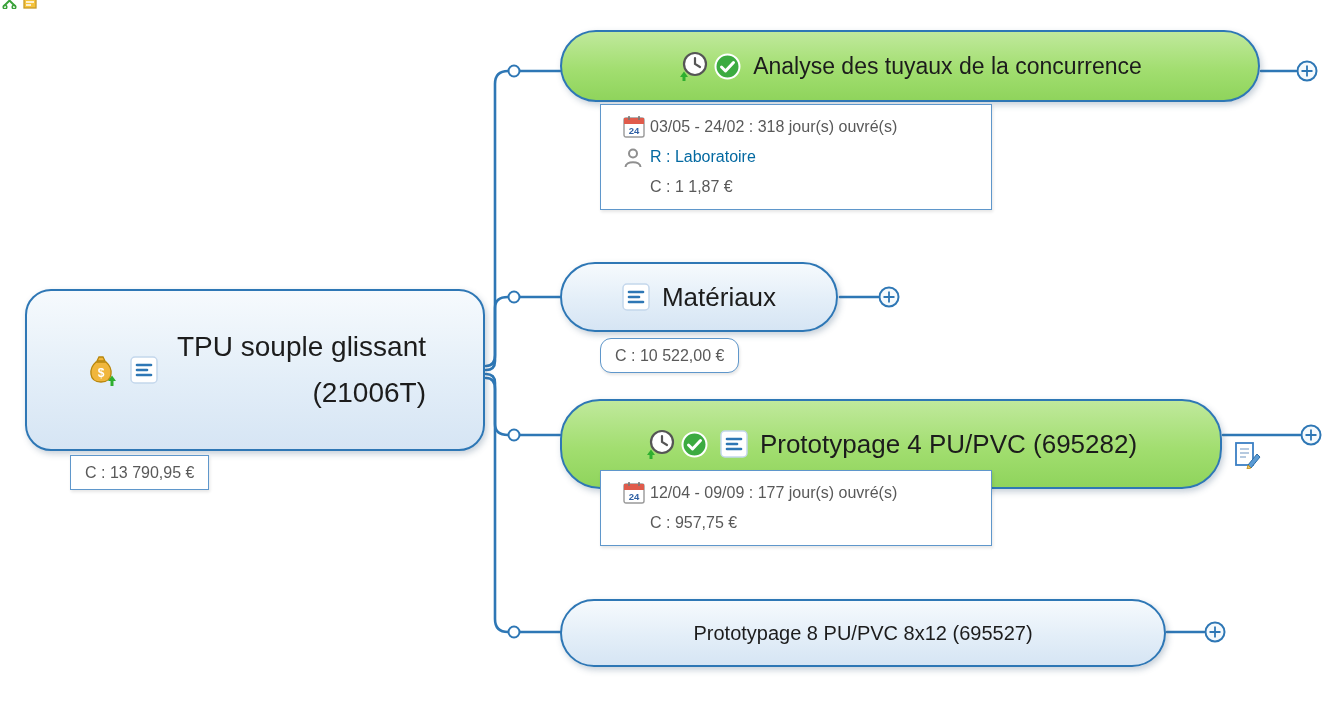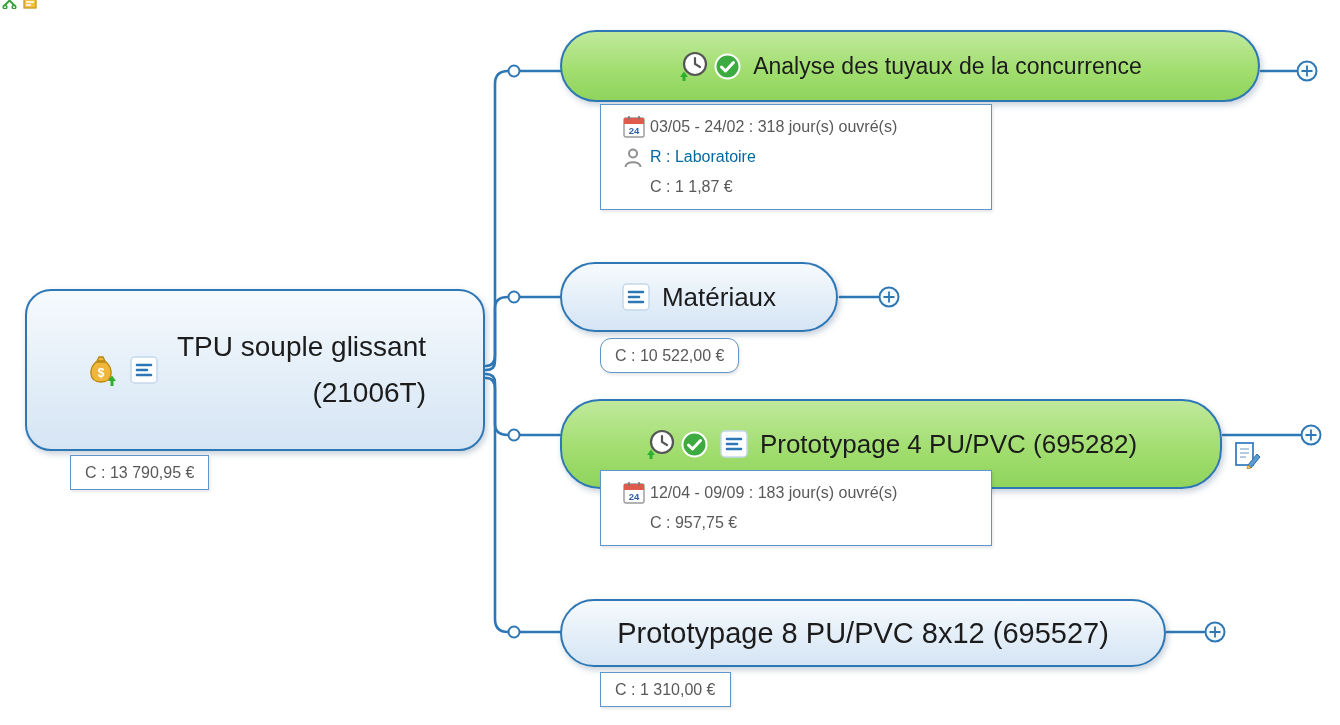--- a/index.html
+++ b/index.html
@@ -203,26 +203,25 @@
   <div class="info-box" style="left:600px;top:470px;width:392px;">
     <div class="drow">
       <span class="islot icon">
         <svg width="22" height="24" viewBox="0 0 22 24">
           <rect x="1" y="3" width="20" height="19" rx="2" fill="#ffffff" stroke="#999999" stroke-width="1.4"></rect>
           <path d="M1 3 H21 V9 H1 Z" fill="#e05b4b"></path>
           <path d="M6 1 V5 M16 1 V5" stroke="#777777" stroke-width="1.6"></path>
           <text x="11" y="19" font-size="9.5" font-weight="bold" fill="#2e5fa3" text-anchor="middle">24</text>
         </svg>
       </span>
-      <span class="dtext">12/04 - 09/09 : 183 jour(s) ouvré(s)</span>
+      <span class="dtext">12/04 - 09/09 : 177 jour(s) ouvré(s)</span>
     </div>
     <div class="drow">
       <span class="islot"></span>
       <span class="dtext">C : 957,75 €</span>
     </div>
   </div>
 
-  <div class="node pill blue" style="left:560px;top:599px;width:606px;height:68px;font-size:29px;">
+  <div class="node pill blue" style="left:560px;top:599px;width:606px;height:68px;font-size:20px;">
     <span class="topic-title">Prototypage 8 PU/PVC 8x12 (695527)</span>
   </div>
-  <div class="info-box cost" style="left:600px;top:672px;">C : 1 310,00 €</div>
 
 </div>
 
 </body></html>

